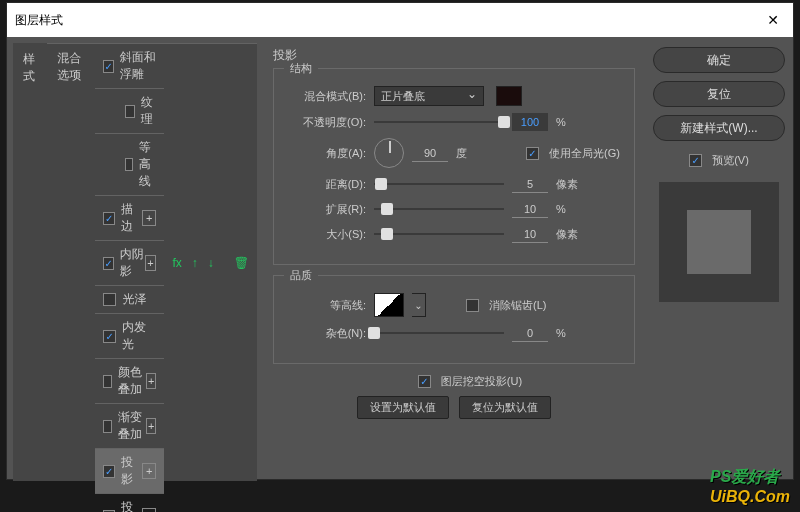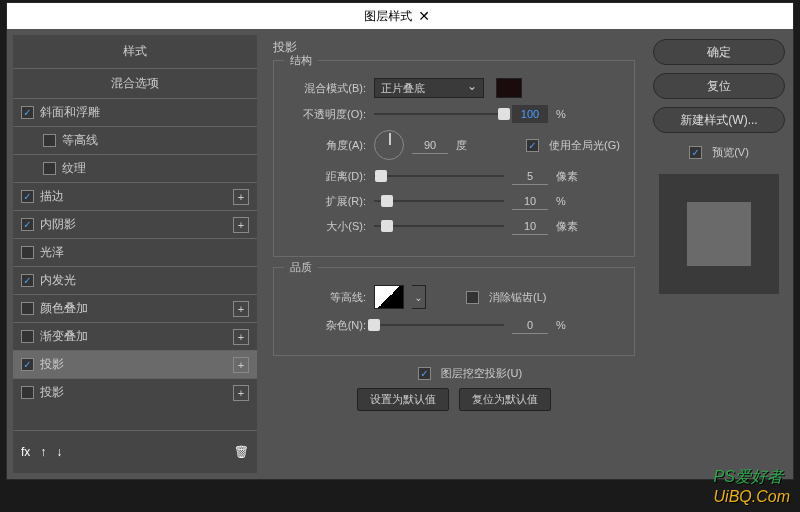--- a/index.html
+++ b/index.html
@@ -1,31 +1,31 @@
 <!DOCTYPE html>
 <html><head>
 <meta charset="utf-8">
 <style>
 * { margin: 0; padding: 0; box-sizing: border-box; font-family: "Microsoft YaHei", Arial, sans-serif; }
 body { background: #1a1a1a; width: 800px; height: 512px; overflow: hidden; position: relative; }
 .dialog { position: absolute; left: 6px; top: 2px; width: 788px; height: 478px; background: #535353; border: 1px solid #2a2a2a; }
-.titlebar { height: 26px; background: #fff; display: flex; align-items: center; padding: 0 8px; color: #000; font-size: 12px; justify-content: center; }
+.titlebar { height: 34px; background: #fff; display: flex; align-items: center; padding: 0 8px; color: #000; font-size: 12px; justify-content: space-between; }
 .close-x { font-size: 14px; cursor: pointer; padding: 0 6px; }
 .body { display: flex; height: calc(100% - 26px); padding: 6px; gap: 8px; }
-.sidebar { width: 244px; background: #454545; font-size: 12px; color: #ccc; display: flex; flex-direction: column; text-align: center; }
+.sidebar { width: 244px; background: #454545; font-size: 12px; color: #ccc; display: flex; flex-direction: row; }
 .sidebar-header { padding: 8px 10px; background: #454545; }
 .sidebar-sub { padding: 6px 10px; background: #454545; border-top: 1px solid #636363; }
 .style-list { flex: 1; }
 .style-item { display: flex; align-items: center; padding: 5px 8px; border-top: 1px solid #636363; position: relative; }
 .style-item.active { background: #6a6a6a; }
 .style-item.child { padding-left: 30px; }
 .cb { width: 13px; height: 13px; background: #333; border: 1px solid #888; margin-right: 6px; display: inline-flex; align-items: center; justify-content: center; font-size: 10px; color: #fff; }
 .cb.checked::after { content: "✓"; color: #4a9eff; }
 .plus { margin-left: auto; width: 16px; height: 16px; border: 1px solid #888; display: flex; align-items: center; justify-content: center; font-size: 11px; color: #ccc; }
-.sidebar-footer { border-top: 1px solid #636363; padding: 14px 8px; display: flex; align-items: center; gap: 10px; font-size: 12px; color: #ffffff; }
+.sidebar-footer { border-top: 1px solid #636363; padding: 14px 8px; display: flex; align-items: center; gap: 10px; font-size: 12px; color: #22c55e; }
 .sidebar-footer .spacer { flex: 1; }
 .sidebar-footer .icon { cursor: pointer; }
 .main { flex: 1; color: #ccc; font-size: 12px; padding: 4px 8px; }
 .section-title { padding: 0 0 4px 0; }
 .fieldset { border: 1px solid #6a6a6a; padding: 10px 12px 14px 12px; margin-bottom: 10px; position: relative; }
 .legend { position: absolute; top: -8px; left: 10px; background: #535353; padding: 0 6px; font-size: 11px; }
 .row { display: flex; align-items: center; margin: 7px 0; gap: 8px; }
 .label { width: 80px; text-align: right; font-size: 11px; }
 .dropdown { background: #3a3a3a; border: 1px solid #222; height: 20px; width: 110px; display: flex; align-items: center; padding: 0 6px; font-size: 11px; position: relative; }
 .dropdown::after { content: "⌄"; position: absolute; right: 6px; top: 0px; font-size: 12px; }
@@ -40,21 +40,21 @@
 .cb-inline { display: inline-flex; align-items: center; gap: 4px; font-size: 11px; margin-left: 32px; }
 .contour-swatch { width: 30px; height: 24px; background: linear-gradient(135deg, #fff 50%, #000 50%); border: 1px solid #222; }
 .contour-dd { width: 14px; height: 24px; border: 1px solid #222; border-left: none; display: flex; align-items: center; justify-content: center; font-size: 10px; }
 .btn-row { display: flex; gap: 10px; justify-content: center; margin-top: 6px; }
 .btn { background: #3a3a3a; border: 1px solid #222; padding: 3px 12px; font-size: 11px; color: #ccc; border-radius: 2px; cursor: pointer; }
 .right-panel { width: 136px; display: flex; flex-direction: column; gap: 8px; padding: 4px 2px; }
 .r-btn { background: #454545; border: 1px solid #2a2a2a; border-radius: 14px; height: 26px; display: flex; align-items: center; justify-content: center; font-size: 12px; color: #ddd; cursor: pointer; }
 .preview-cb { display: flex; align-items: center; justify-content: center; gap: 4px; font-size: 11px; color: #ccc; margin-top: 4px; }
 .preview-box { width: 120px; height: 120px; background: #3a3a3a; margin: 6px auto; display: flex; align-items: center; justify-content: center; }
 .preview-inner { width: 64px; height: 64px; background: #6a6a6a; }
-.watermark { position: absolute; right: 10px; bottom: 6px; font-size: 16px; font-style: italic; font-weight: normal; }
+.watermark { position: absolute; right: 10px; bottom: 6px; font-size: 16px; font-style: italic; font-weight: bold; }
 .watermark .ps { color: #2aa84a; text-shadow: 1px 1px #000; }
 .watermark .uib { color: #eab308; text-shadow: 1px 1px #000; }
 </style>
 </head>
 <body>
 
 <div class="dialog">
   <div class="titlebar">
     <span>图层样式</span>
     <span class="close-x">✕</span>
@@ -63,25 +63,25 @@
     <div class="sidebar">
       <div class="sidebar-header">样式</div>
       <div class="sidebar-sub">混合选项</div>
       <div class="style-list" id="style-list">
           <div class="style-item">
             <span class="cb checked"></span>
             <span>斜面和浮雕</span>
           </div>
           <div class="style-item child">
             <span class="cb"></span>
+            <span>纹理</span>
+          </div>
+          <div class="style-item child">
+            <span class="cb"></span>
             <span>等高线</span>
-          </div>
-          <div class="style-item child">
-            <span class="cb"></span>
-            <span>纹理</span>
           </div>
           <div class="style-item">
             <span class="cb checked"></span>
             <span>描边</span>
             <span class="plus">+</span>
           </div>
           <div class="style-item">
             <span class="cb checked"></span>
             <span>内阴影</span>
             <span class="plus">+</span>

